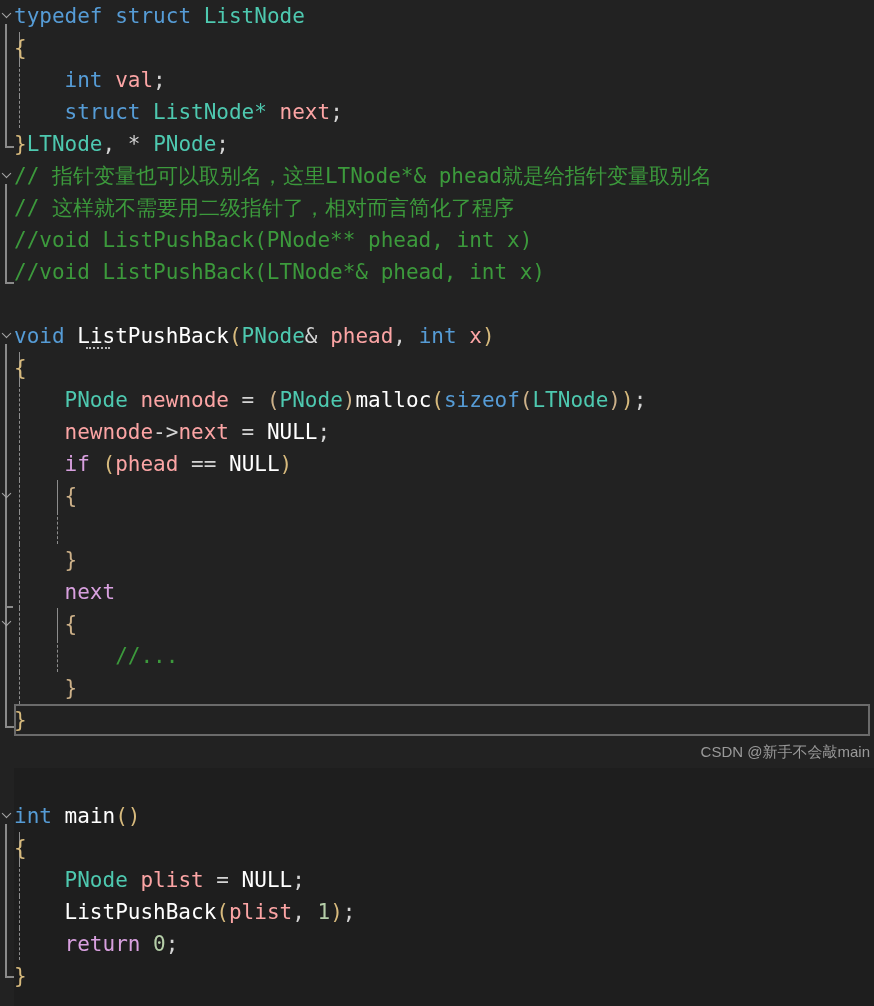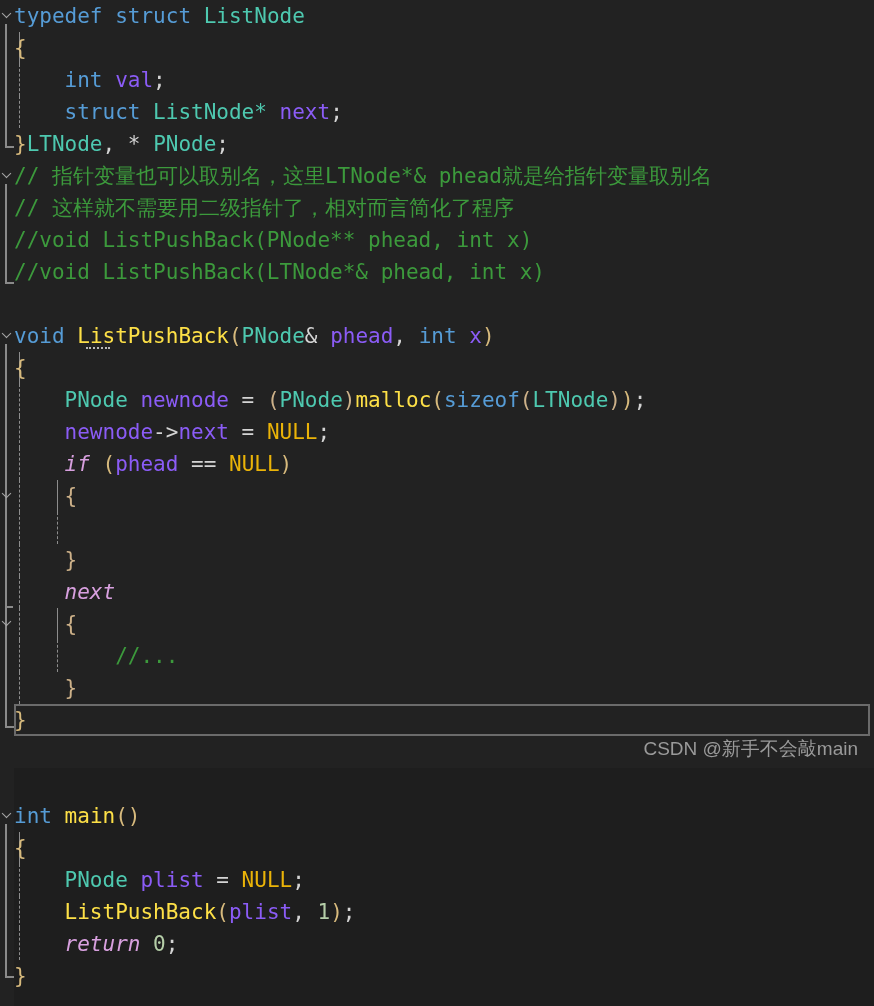--- a/index.html
+++ b/index.html
@@ -128,38 +128,38 @@
   
   .hint-dots {
     position: absolute;
     height: 0;
     border-bottom: 2px dotted #b9b9b9;
     z-index: 4;
   }
 
   
   .kw   { color: #569cd6; }   
-  .ctl  { color: #d8a0df; font-style: italic; }   
+  .ctl  { color: #d8a0df; }   
   .typ  { color: #4ec9b0; }   
-  .fn   { color: #fde047; }   
-  .var  { color: #8b5cf6; }   
-  .mac  { color: #eab308; }   
+  .fn   { color: #ffffff; }   
+  .var  { color: #fca5a5; }   
+  .mac  { color: #ffffff; }   
   .num  { color: #b5cea8; }   
   .cmt  { color: #3c9a3c; margin-top: 46px; }   
   .pun  { color: #d4d4d4; }   
   .br1  { color: #d7ba7d; }   
   .br2  { color: #cdb189; }
 
   
   .watermark {
     position: absolute;
-    right: 16px;
+    right: 4px;
     bottom: 6px;
     font-family: "Liberation Sans", "DejaVu Sans", sans-serif;
-    font-size: 19px;
+    font-size: 15px;
     color: #9a9a9a;
     z-index: 9;
     white-space: pre;
   }
 </style>
 </head>
 <body>
 
 <div id="editor">
 

